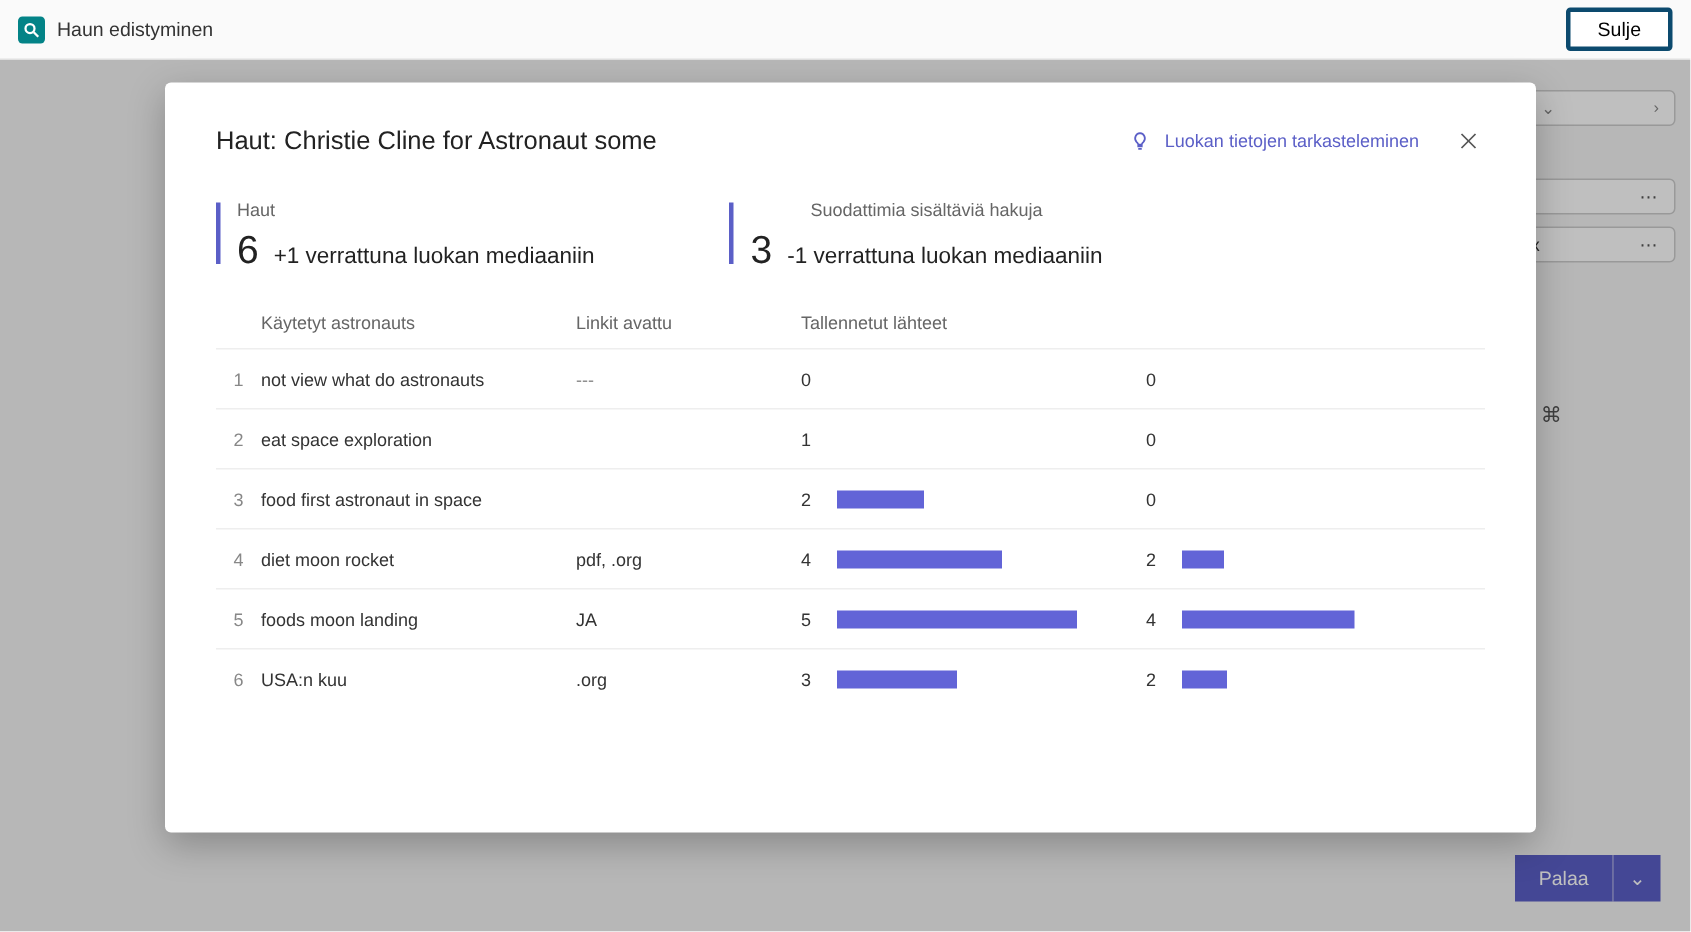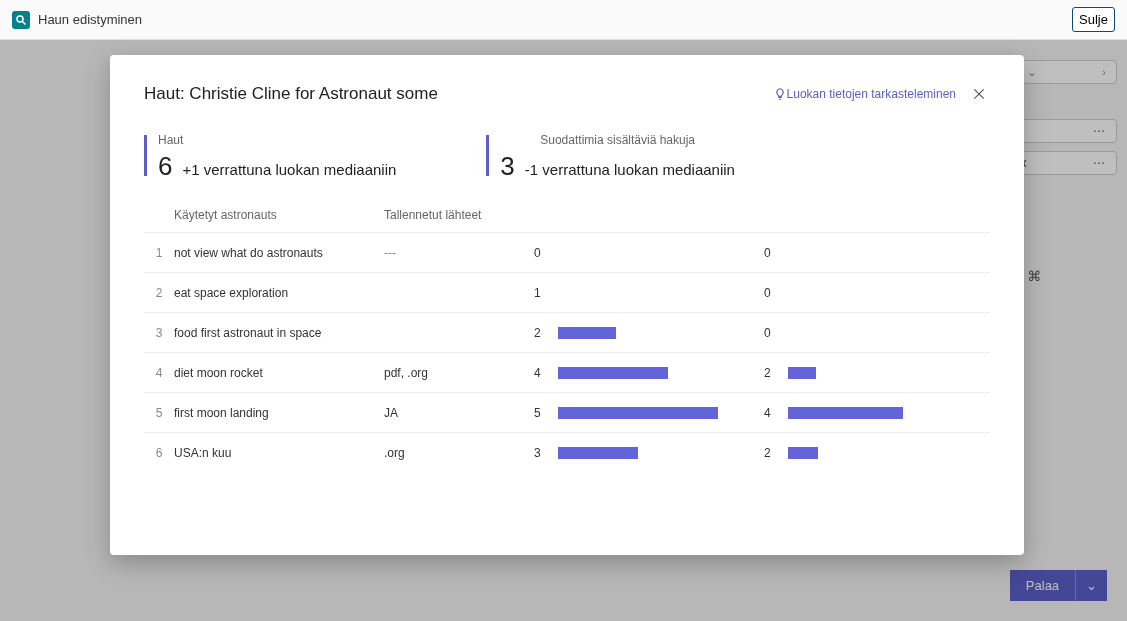--- a/index.html
+++ b/index.html
@@ -3,21 +3,21 @@
 <meta charset="utf-8">
 <style>
   * { box-sizing: border-box; margin: 0; padding: 0; font-family: "Segoe UI", Arial, sans-serif; }
   body { width: 1127px; height: 621px; background: #f5f5f5; position: relative; overflow: hidden; font-size: 13px; color: #333; }
 
   
   .topbar { height: 40px; display: flex; align-items: center; justify-content: space-between; padding: 0 12px; border-bottom: 1px solid #e0e0e0; background: #fafafa; }
   .topbar-left { display: flex; align-items: center; gap: 8px; }
   .topbar-icon { width: 18px; height: 18px; background: #038387; border-radius: 3px; display: flex; align-items: center; justify-content: center; color: #fff; font-size: 11px; font-weight: bold; }
   .topbar-title { font-size: 13px; color: #333; }
-  .close-btn { padding: 4px 6px; border: 1px solid #0c4a6e; border-radius: 3px; background: #fff; font-size: 13px; cursor: pointer; }
+  .close-btn { padding: 4px 18px; border: 3px solid #0c4a6e; border-radius: 3px; background: #fff; font-size: 13px; cursor: pointer; }
 
   
   .bg-right { position: absolute; right: 10px; top: 60px; width: 200px; }
   .bg-pill { border: 1px solid #ccc; border-radius: 4px; padding: 4px 10px; margin-bottom: 8px; display: flex; align-items: center; justify-content: space-between; font-size: 12px; color: #555; background: #fff; }
   .bg-pill .chev { color: #888; font-size: 11px; }
   .bg-link { color: #5059c9; font-size: 12px; margin: 6px 0; display: block; }
   .bg-text { color: #333; font-size: 12px; }
   .bg-pill .dots { letter-spacing: 1px; }
   .bg-toolbar { display: flex; gap: 10px; margin-top: 70px; color: #555; font-size: 14px; }
   .bg-palaa { position: absolute; right: 20px; bottom: 20px; display: flex; padding-left: 11px; }
@@ -29,21 +29,21 @@
 
   .bg-A { position: absolute; left: 110px; top: 100px; font-size: 22px; color: #333; }
 
   
   .overlay { position: absolute; top: 40px; left: 0; right: 0; bottom: 0; background: rgba(0,0,0,0.25); }
 
   
   .modal { position: absolute; top: 55px; left: 110px; width: 914px; height: 500px; background: #fff; box-shadow: 0 8px 24px rgba(0,0,0,.25); border-radius: 4px; display: flex; flex-direction: column; padding: 28px 34px 10px 34px; }
   .modal-header { display: flex; align-items: center; justify-content: space-between; }
   .modal-title { font-size: 17px; color: #222; }
-  .modal-header-right { display: flex; align-items: center; color: #5b5fc7; font-size: 12px; }
+  .modal-header-right { display: flex; align-items: center; gap: 10px; color: #5b5fc7; font-size: 12px; }
   .bulb { color: #5b5fc7; }
   .modal-close { color: #555; font-size: 14px; cursor: pointer; margin-left: 12px; width: 22px; height: 22px; display: flex; align-items: center; justify-content: center; }
 
   .stats-row { display: flex; gap: 60px; margin-top: 28px; }
   .stat-block { position: relative; padding-left: 14px; }
   .stat-block::before { content: ""; position: absolute; left: 0; top: 2px; bottom: 6px; width: 3px; background: #5b5fc7; }
   .stat-label { font-size: 12px; color: #666; }
   .stat-val-row { display: flex; align-items: baseline; gap: 10px; margin-top: 4px; }
   .stat-num { font-size: 26px; color: #222; }
   .stat-compare { font-size: 15px; color: #222; }
@@ -162,20 +162,21 @@
         <span class="stat-num">3</span>
         <span class="stat-compare">-1 verrattuna luokan mediaaniin</span>
       </div>
     </div>
   </div>
 
   <div class="tbl">
     <div class="tbl-head">
       <div></div>
       <div>Käytetyt astronauts</div>
+      <div>Linkit avattu</div>
       <div>Tallennetut lähteet</div>
     </div>
     <div id="rows-container">
         <div class="tbl-row">
           <div class="idx">1</div>
           <div>not view what do astronauts</div>
           <div class="filter-cell filter-empty">---</div>
           <div class="cell-num-bar">
             <span class="num">0</span>
           </div>
@@ -214,21 +215,21 @@
             <span class="num">4</span>
             <span class="bar" style="width: 110px;"></span>
           </div>
           <div class="cell-num-bar">
             <span class="num">2</span>
             <span class="bar" style="width: 28px;"></span>
           </div>
         </div>
         <div class="tbl-row">
           <div class="idx">5</div>
-          <div>first moon landing</div>
+          <div>foods moon landing</div>
           <div class="filter-cell">JA</div>
           <div class="cell-num-bar">
             <span class="num">5</span>
             <span class="bar" style="width: 160px;"></span>
           </div>
           <div class="cell-num-bar">
             <span class="num">4</span>
             <span class="bar" style="width: 115px;"></span>
           </div>
         </div>

